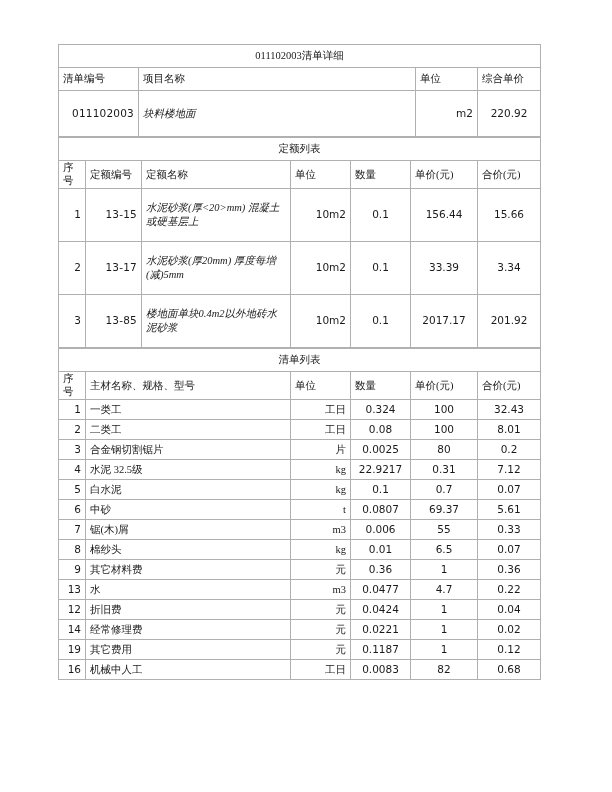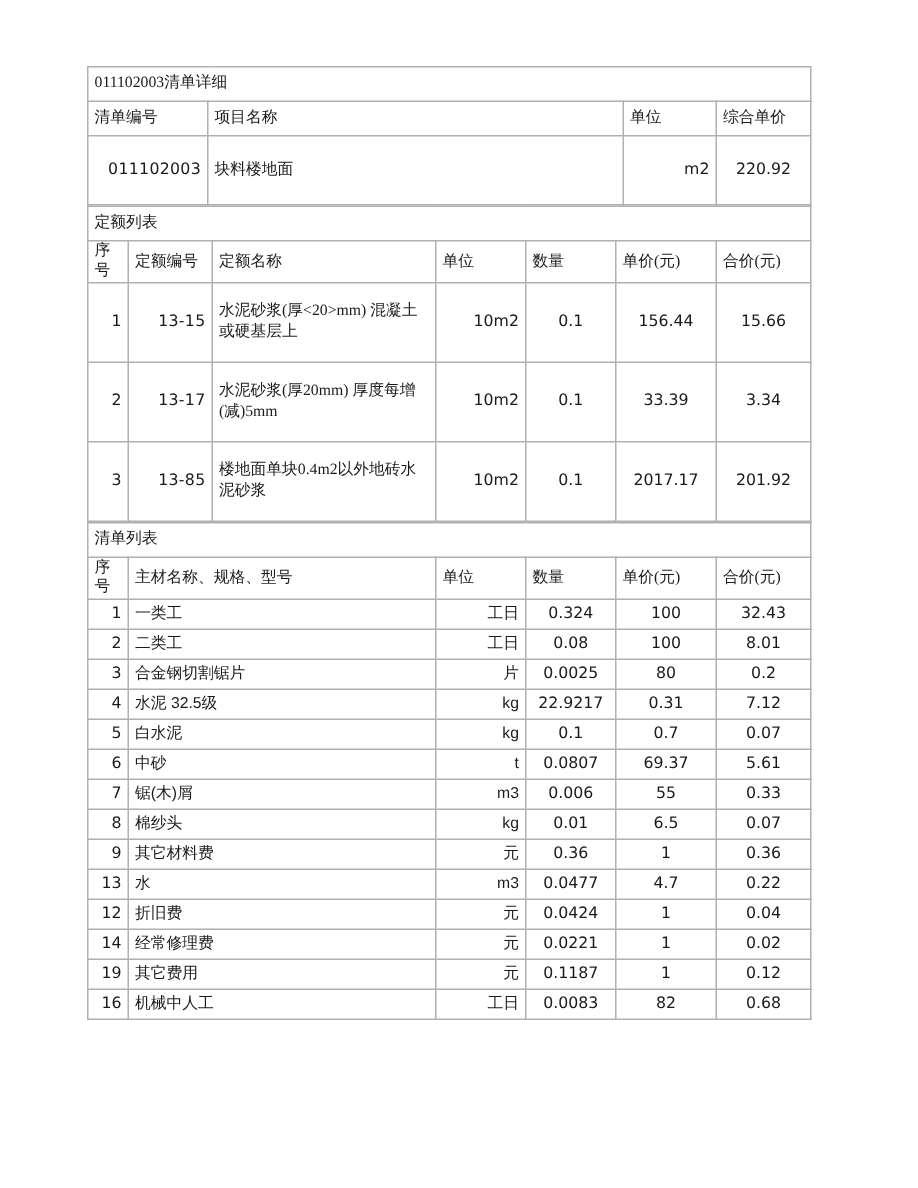--- a/index.html
+++ b/index.html
@@ -33,49 +33,50 @@
     padding: 0 4px;
     line-height: 1.28;
     vertical-align: middle;
     color: #1a1a1a;
     background: #ffffff;
   }
   .c   { text-align: right; }
   .r   { text-align: center; }
   .l   { text-align: left; }
   .band {
-    text-align: left;
+    text-align: center;
     height: 22px;
     margin-top: 40px;
   }
   .hdr { text-align: left; height: 22px; }
   .toprow { height: 46px; }
   .normrow { height: 53px; }
   .matrow { height: 20px; }
   .num {
     font-family: "DejaVu Sans", "Liberation Sans", sans-serif;
     font-size: 10px;
   }
   .code {
     font-family: "DejaVu Sans", "Liberation Sans", sans-serif;
     font-size: 10px;
     letter-spacing: 0.2px;
   }
   .mixed {
-    font-family: Liberation Sans, sans-serif;
+    font-family: Liberation Serif, serif;
     font-size: 10.5px;
   }
   .title-cell {
     font-family: "Liberation Serif", "DejaVu Serif", serif;
     font-size: 11px;
   }
   .desc {
     line-height: 1.32;
     font-size: 10.5px;
     padding-left: 5px;
+    font-style: italic;
   }
 </style>
 </head>
 <body>
 
 <div id="sheet">
 
   <table class="grid">
     <colgroup>
       <col style="width:80px">

